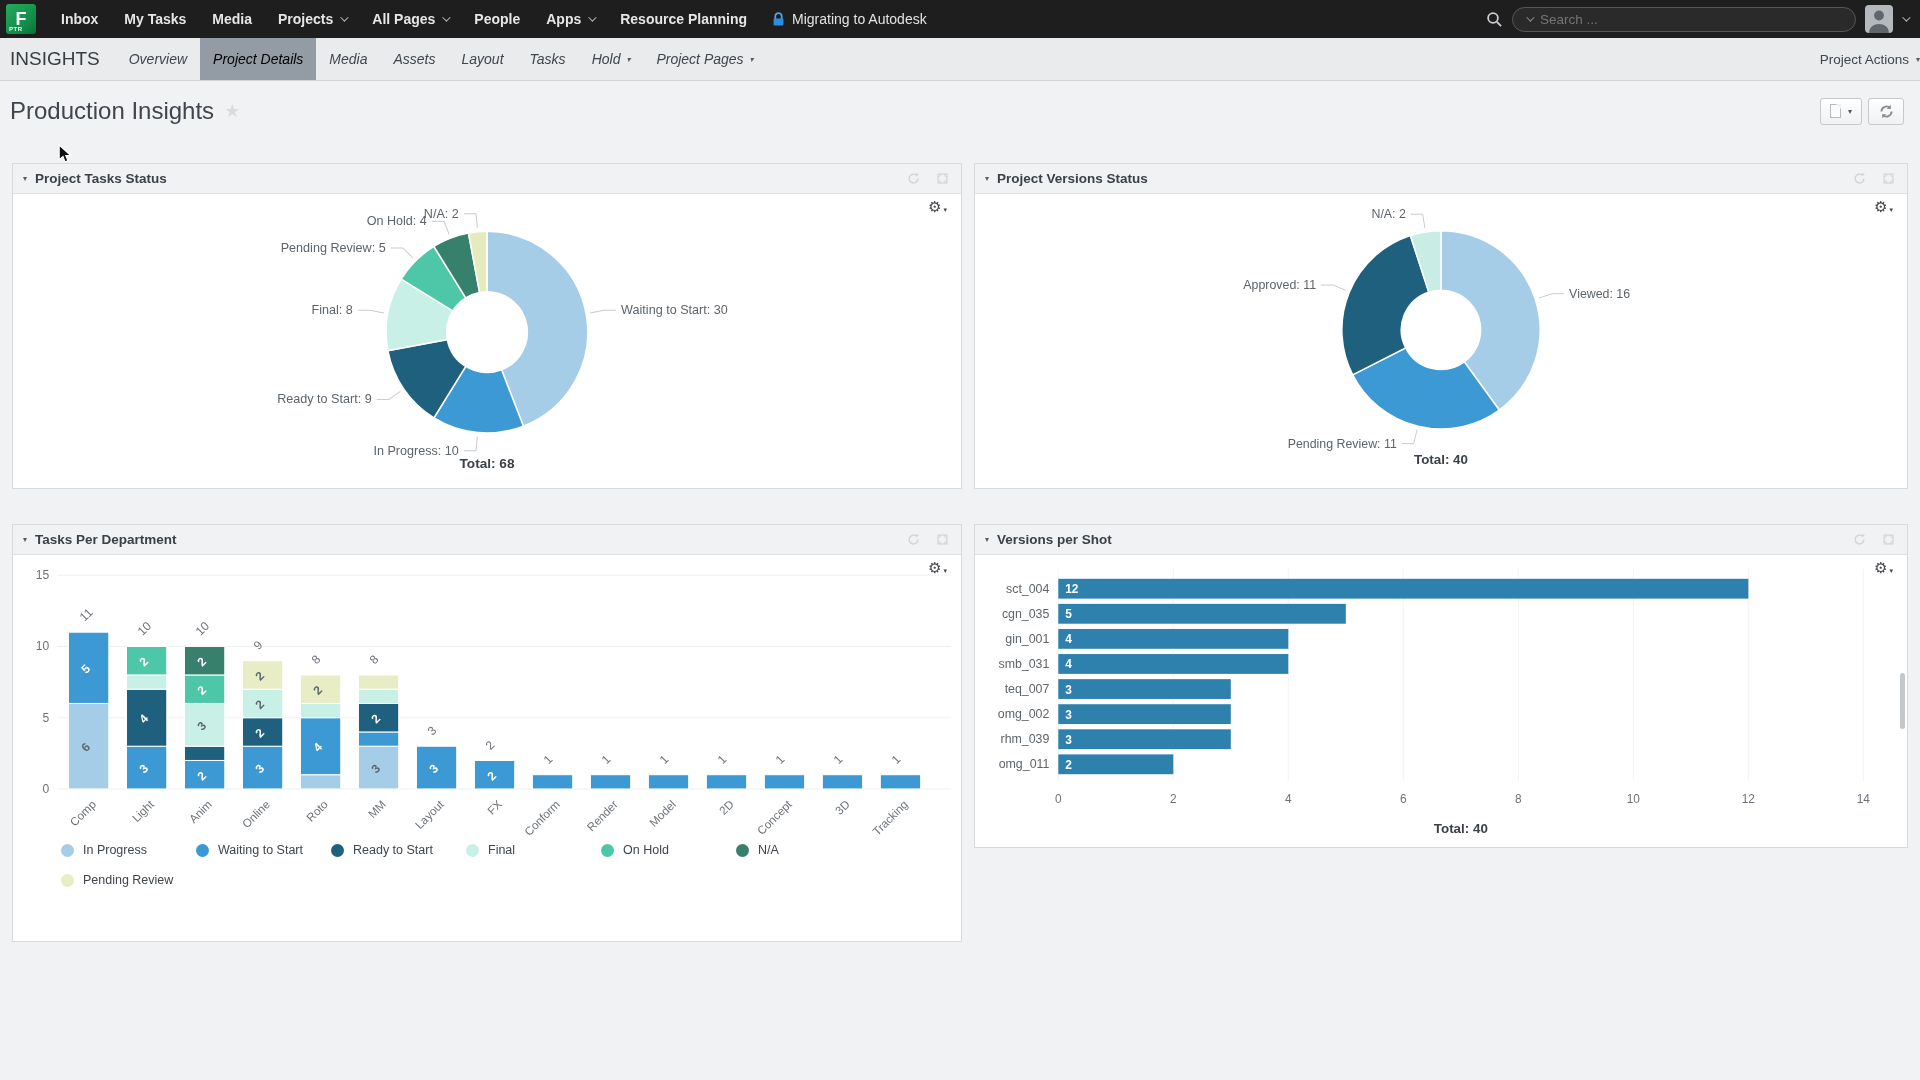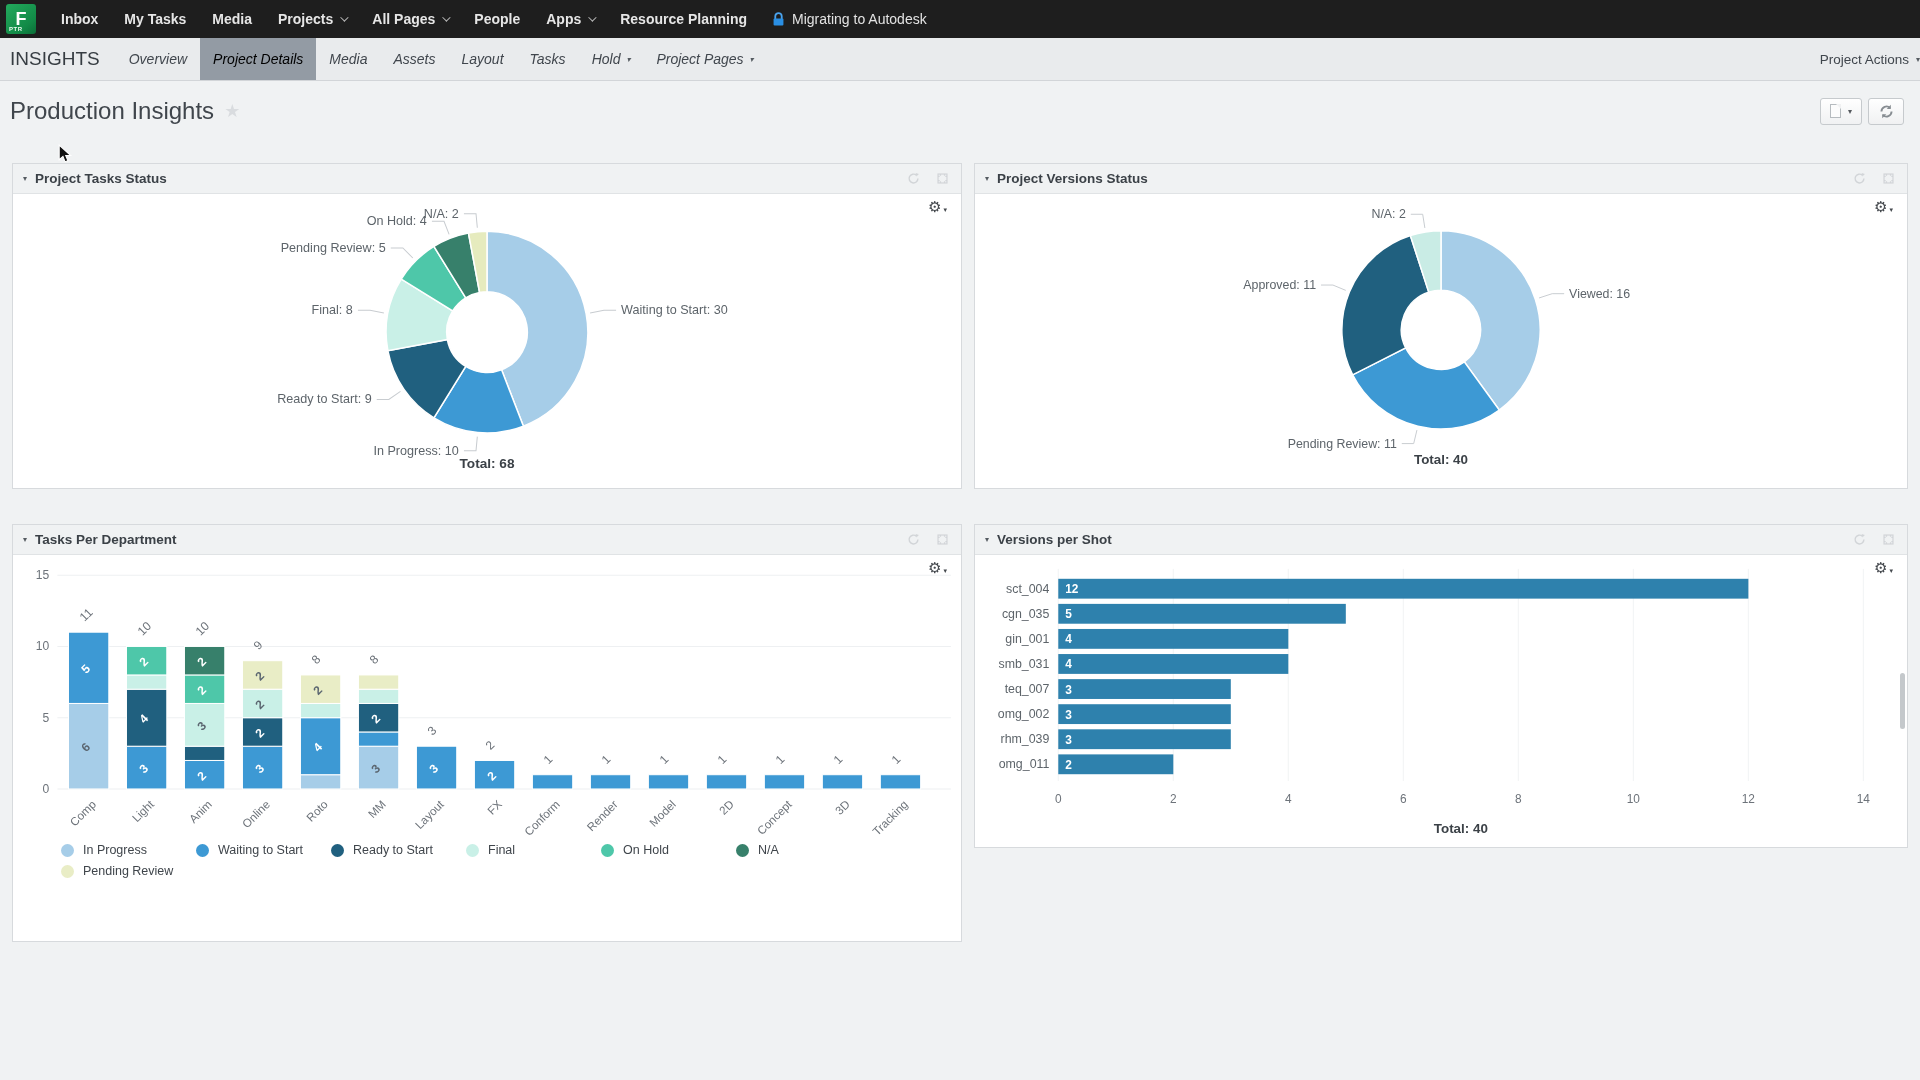--- a/index.html
+++ b/index.html
@@ -70,21 +70,21 @@
   svg.chart { display:block; width:100%; height:auto; }
   svg text { font-family:"Liberation Sans", sans-serif; }
   .c-label   { font-size:12.5px; fill:#5d646a; }
   .c-total   { font-size:13.5px; font-weight:700; fill:#3b4147; }
   .axis      { font-size:12px; fill:#6d737a; }
   .seg-label { font-size:12px; font-weight:600; }
   .total-label { font-size:12px; fill:#6d737a; }
   .cat-label { font-size:11.5px; fill:#6d737a; }
   .val-label { font-size:12px; font-weight:700; fill:#ffffff; }
 
-  .legend { display:flex; flex-wrap:wrap; width:900px; margin:8px 0 20px 48px; row-gap:7px; }
+  .legend { display:flex; flex-wrap:wrap; width:900px; margin:8px 0 20px 48px; row-gap:16px; }
   .legend-item { display:flex; align-items:center; gap:9px; width:135px; font-size:12.5px;
     color:#3f454b; cursor:pointer; }
   .dot { width:13px; height:13px; border-radius:50%; flex:none; }
 
   .scroll-thumb { position:absolute; right:2px; top:118px; width:5px; height:56px;
     background:#c4c8cb; border-radius:3px; cursor:pointer; }
 
   .cursor { position:absolute; left:58px; top:144px; z-index:9; pointer-events:none; }
 </style>
 </head>
@@ -125,20 +125,40 @@
       </a>
   </nav>
   <div class="badge">
     <span style="line-height:0">
       <svg width="13" height="15" viewBox="0 0 12 14">
           <path d="M3 6.5V4a3 3 0 0 1 6 0v2.5" fill="none" stroke="#4aa3ee" stroke-width="1.7"></path>
           <rect x="1.4" y="6" width="9.2" height="6.6" rx="1" fill="#2a8fe4"></rect>
         </svg>
     </span>
     <span>Migrating to Autodesk</span>
+  </div>
+  <div class="search-wrap">
+    <span style="line-height:0;cursor:pointer">
+      <svg width="17" height="17" viewBox="0 0 16 16">
+          <circle cx="6.6" cy="6.6" r="4.6" fill="none" stroke="#c9ccd0" stroke-width="1.7"></circle>
+          <line x1="10.2" y1="10.2" x2="14.2" y2="14.2" stroke="#c9ccd0" stroke-width="1.7"></line>
+        </svg>
+    </span>
+    <div class="search-pill">
+      <i class="chev"></i>
+      <input type="text" placeholder="Search ..." style="">
+    </div>
+    <div class="avatar">
+      <svg width="28" height="28" viewBox="0 0 24 24">
+          <rect width="24" height="24" fill="#b5b9bd"></rect>
+          <circle cx="12" cy="9" r="4.2" fill="#60666b"></circle>
+          <path d="M3.5 24c0-5.2 4.2-7.8 8.5-7.8s8.5 2.6 8.5 7.8z" fill="#60666b"></path>
+        </svg>
+    </div>
+    <i class="chev"></i>
   </div>
 </header>
 
 <div class="subnav">
   <span class="brand">INSIGHTS</span>
   <a class="tab">
       <span>Overview</span>
     </a>
   <a class="tab active">
       <span>Project Details</span>

